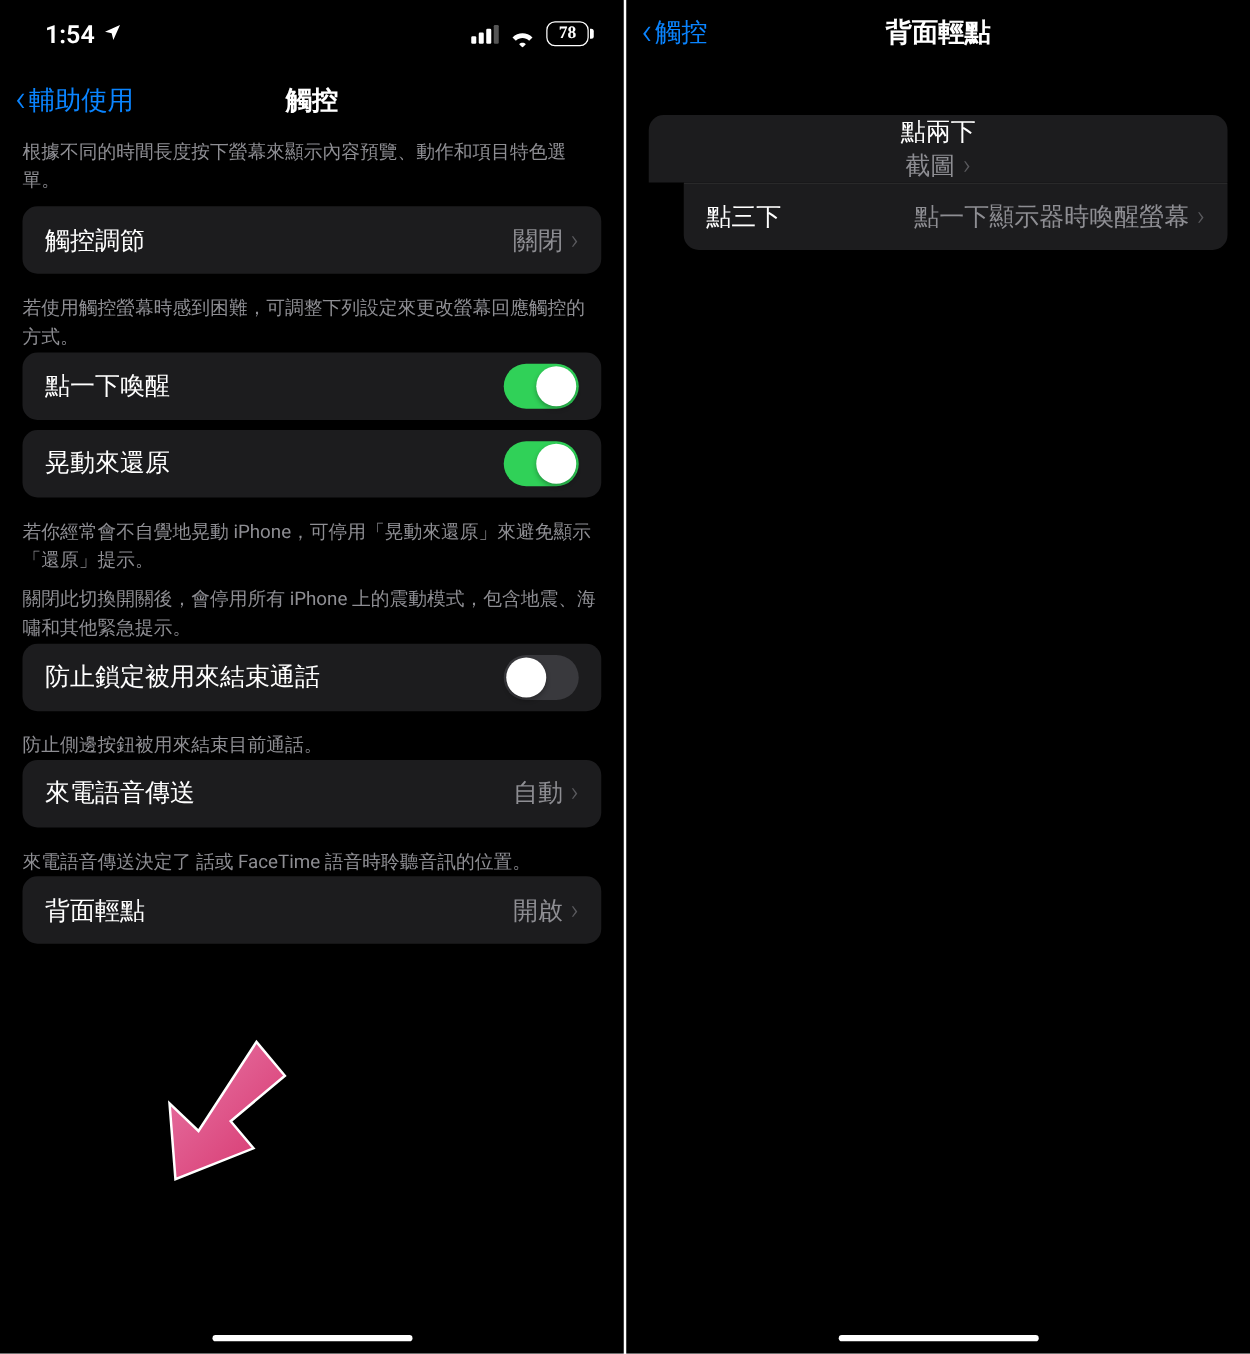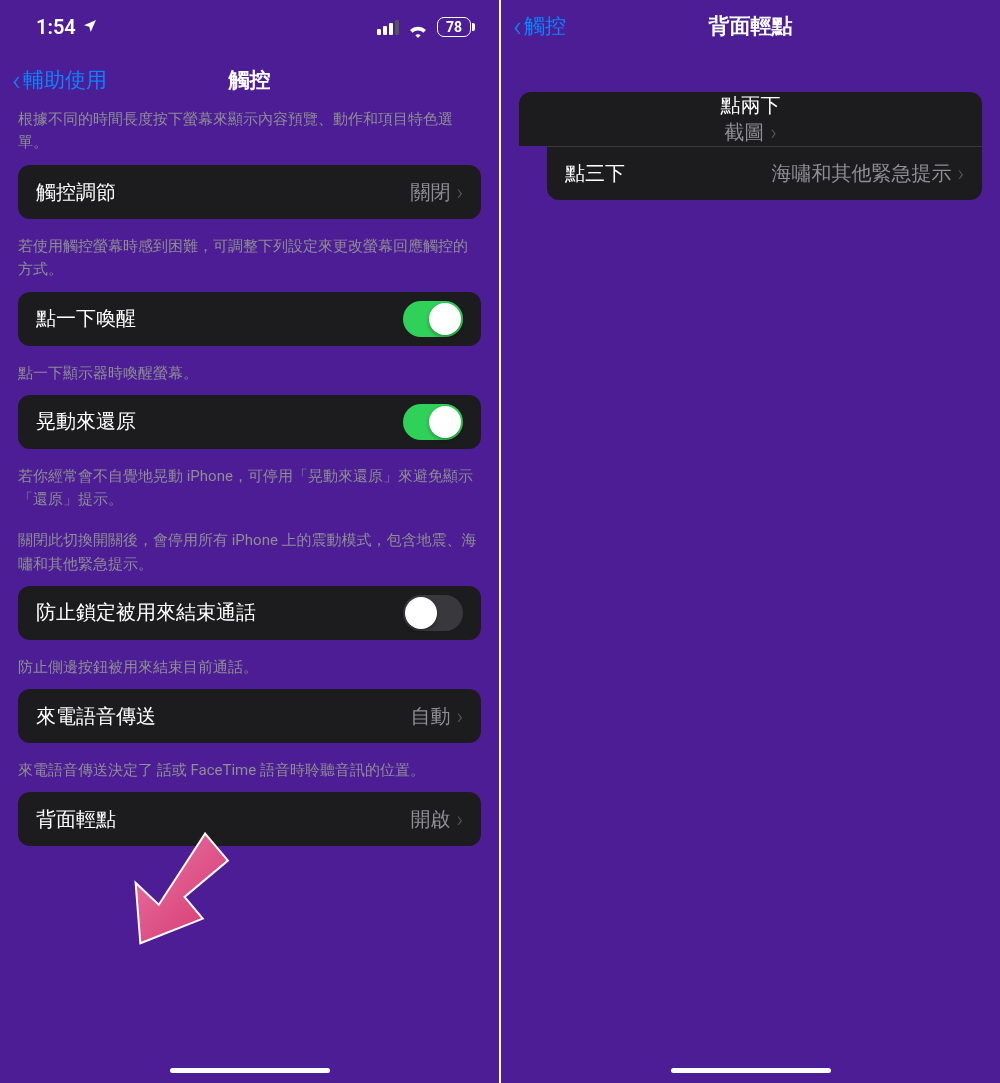--- a/index.html
+++ b/index.html
@@ -7,21 +7,21 @@
     background: #fff;
     font-family: -apple-system, BlinkMacSystemFont, "Segoe UI", Roboto, sans-serif;
     width: 1000px;
     height: 1083px;
     display: flex;
     gap: 2px;
   }
   .phone {
     width: 499px;
     height: 1083px;
-    background: #4c1d95;
+    background: #000000;
     position: relative;
     overflow: hidden;
     color: #fff;
   }
   
   .status-bar {
     height: 54px;
     display: flex;
     align-items: center;
     justify-content: space-between;
@@ -36,21 +36,21 @@
   .signal span { width: 4px; background: #fff; border-radius: 1px; }
   .signal span:nth-child(1){height:6px}
   .signal span:nth-child(2){height:9px}
   .signal span:nth-child(3){height:12px}
   .signal span:nth-child(4){height:15px;background:#555}
   .wifi { position: relative; width: 22px; height: 16px; }
   .battery {
     display: flex; align-items: center;
     border: 1.5px solid #fff; border-radius: 7px;
     padding: 1px 4px; font-size: 14px; font-weight: 700;
-    min-width: 34px; justify-content: center; position: relative;
+    min-width: 34px; justify-content: center; position: relative; font-family: Liberation Serif, serif;
   }
   .battery::after{
     content:''; position:absolute; right:-5px; top:50%; transform:translateY(-50%);
     width:3px; height:8px; background:#fff; border-radius:0 2px 2px 0;
   }
   
   .nav-header {
     height: 52px;
     display: flex;
     align-items: center;
@@ -68,41 +68,40 @@
   }
   .nav-back .chev { font-size: 30px; line-height: 1; font-weight: 300; }
   .nav-title { font-size: 21px; font-weight: 600; }
   
   .content { padding: 0 18px; }
   .partial-footer {
     color: #8e8e93;
     font-size: 15px;
     line-height: 1.5;
     padding: 4px 18px 10px;
-    font-family: Liberation Mono, monospace;
   }
   .group { margin-bottom: 8px; }
   .cell {
     background: #1c1c1e;
     border-radius: 12px;
     min-height: 54px;
     display: flex;
     align-items: center;
     justify-content: space-between;
     padding: 0 18px;
     font-size: 20px;
   }
   .cell-label { color: #fff; }
   .cell-value { color: #8e8e93; font-size: 20px; display:flex;align-items:center;gap:6px;}
   .chevron-right { color: #5a5a5e; font-size: 22px; font-weight: 300; }
   .footer-text {
     color: #8e8e93;
     font-size: 15px;
     line-height: 1.55;
-    padding: 8px 18px 10px;
+    padding: 8px 18px 0;
   }
   
   .toggle {
     width: 60px; height: 36px; border-radius: 18px; position: relative;
   }
   .toggle.on { background: #30d158; }
   .toggle.off { background: #39393d; }
   .knob {
     position: absolute; width: 32px; height: 32px; border-radius: 50%;
     background: #fff; top: 2px;
@@ -193,21 +192,20 @@
     <div class="content">
       <div class="group">
         <div class="cell">
           <span class="cell-label">點一下喚醒</span>
           <span class="toggle on">
               <span class="knob"></span>
             </span>
         </div>
       </div>
     </div>
-    <div class="footer-text">點一下顯示器時喚醒螢幕。</div>
 
     <div class="content">
       <div class="group">
         <div class="cell">
           <span class="cell-label">晃動來還原</span>
           <span class="toggle on">
               <span class="knob"></span>
             </span>
         </div>
       </div>
@@ -287,21 +285,21 @@
         <div class="cell">
           <span class="cell-label">點兩下</span>
           <span class="cell-value">
             <span>截圖</span>
             <span class="chevron-right">›</span>
           </span>
         </div>
         <div class="cell">
           <span class="cell-label">點三下</span>
           <span class="cell-value">
-            <span>海嘯和其他緊急提示</span>
+            <span>點一下顯示器時喚醒螢幕</span>
             <span class="chevron-right">›</span>
           </span>
         </div>
       </div>
     </div>
   </div>
 
   <div class="home-indicator"></div>
 </div>
 

